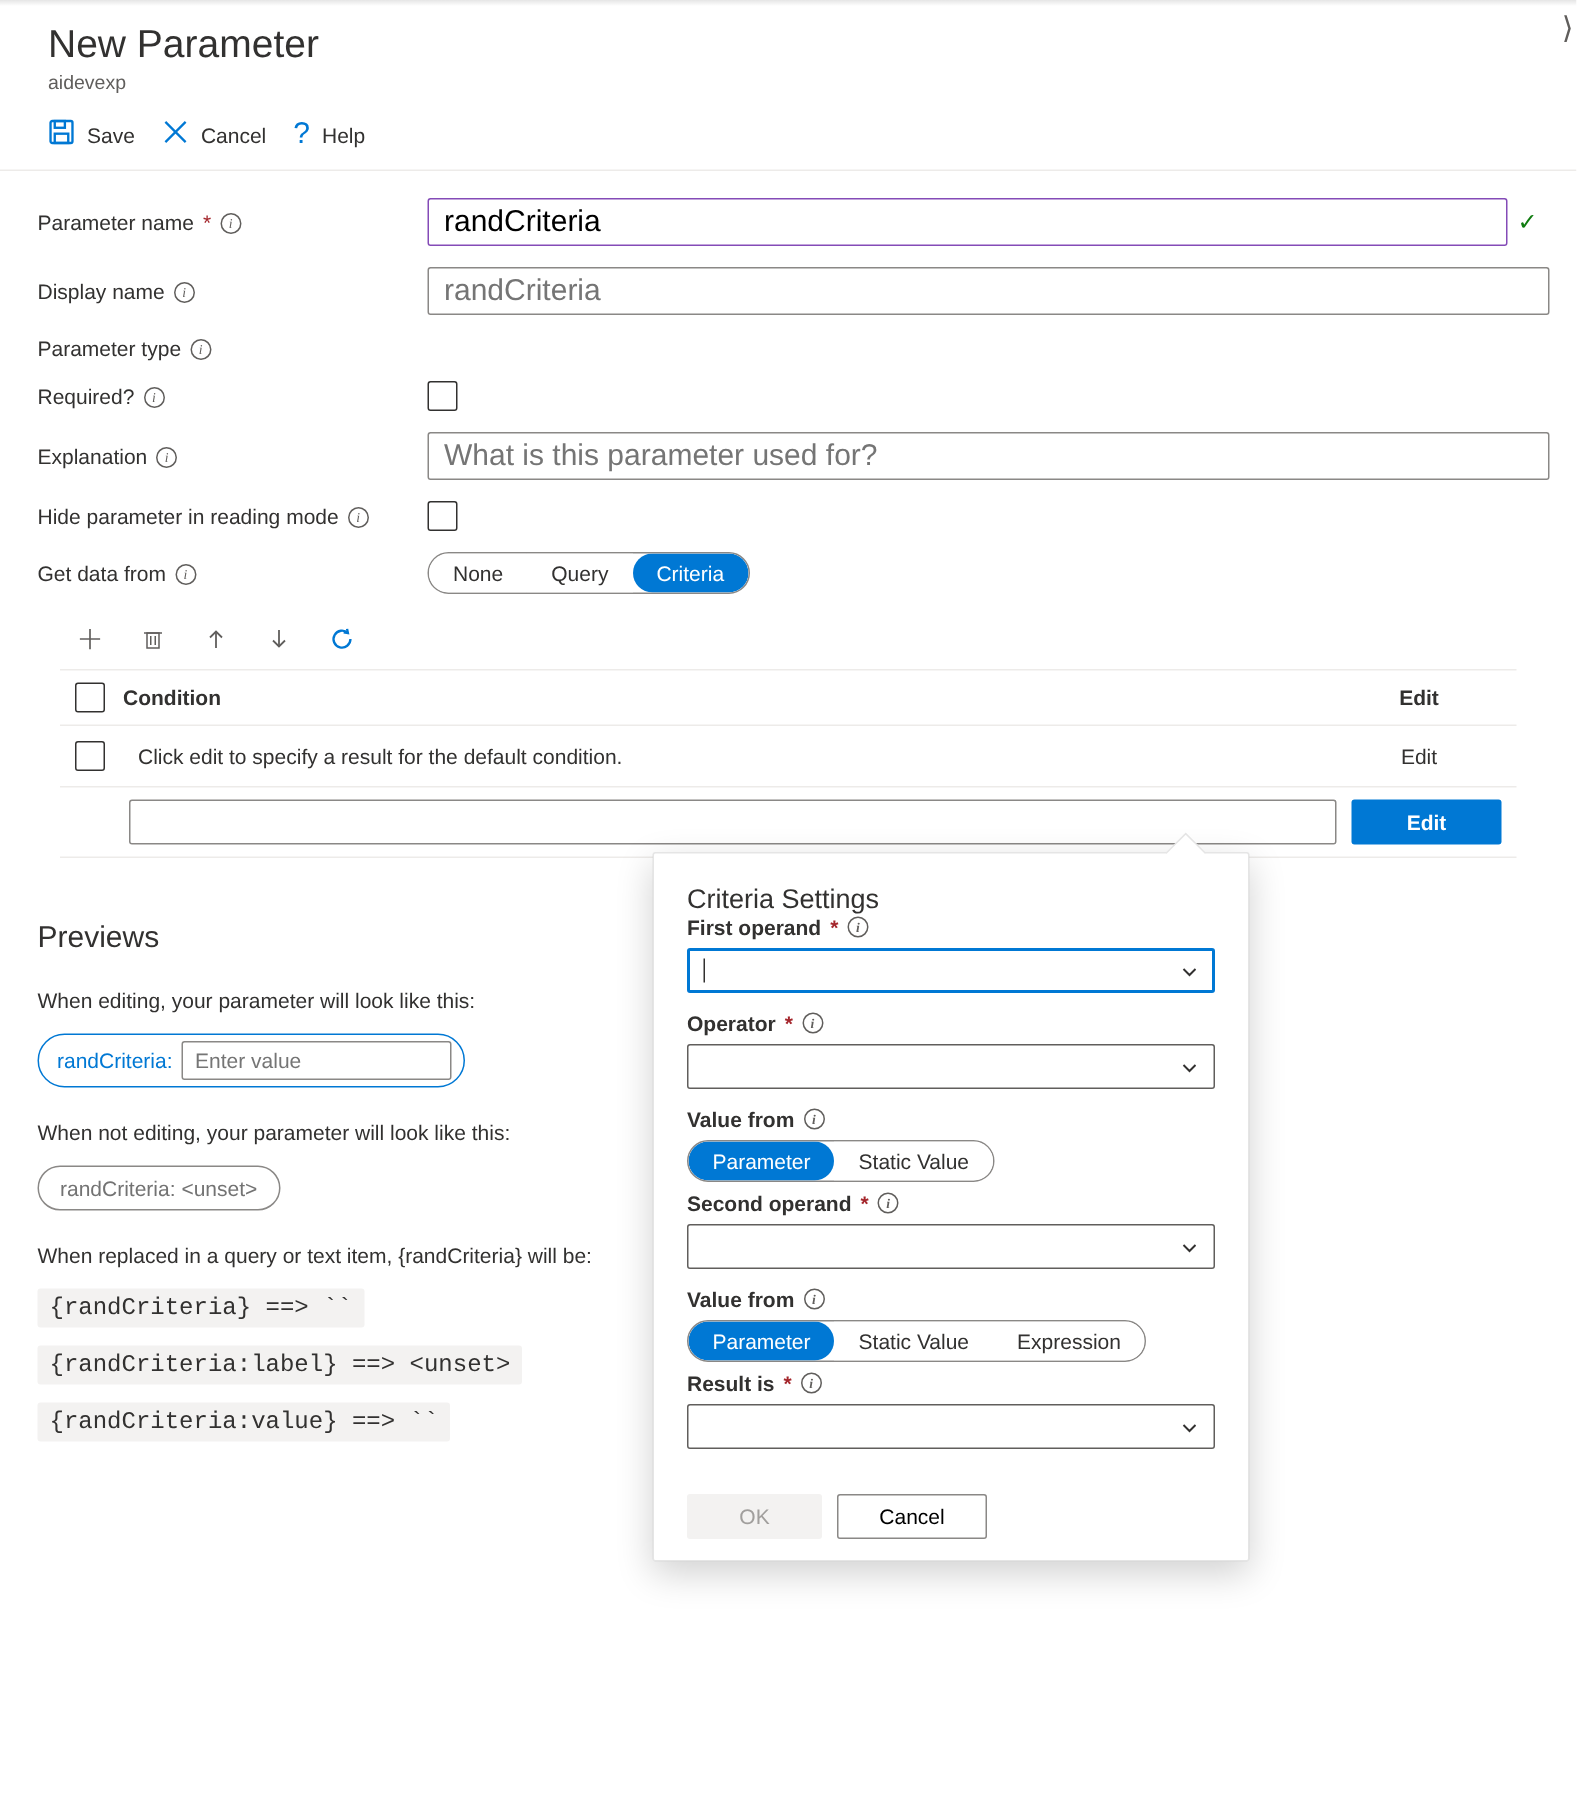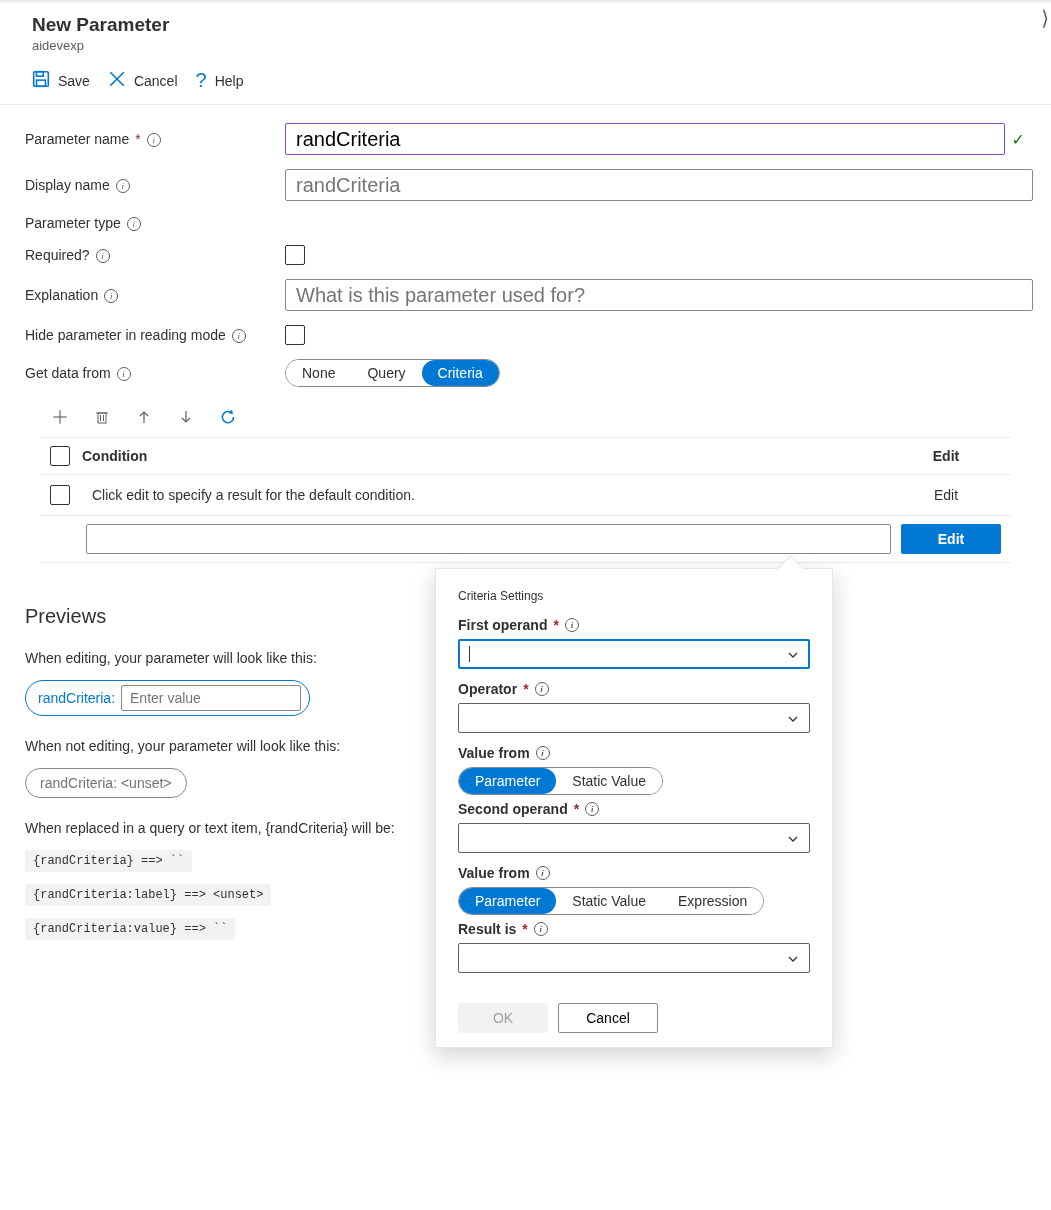--- a/index.html
+++ b/index.html
@@ -7,21 +7,21 @@
   font-family: "Segoe UI", -apple-system, BlinkMacSystemFont, sans-serif;
   font-size: 14px;
   color: #323130;
   background: #fff;
   width: 1051px;
   height: 1210px;
   position: relative;
 }
 .top-shadow { height: 4px; background: linear-gradient(to bottom, rgba(0,0,0,0.1), transparent); }
 .header { padding: 10px 32px 6px 32px; }
-.title { font-size: 19px; font-weight: 700; }
+.title { font-size: 26px; font-weight: 400; }
 .subtitle { font-size: 13px; color: #605e5c; margin-top: 2px; }
 .toolbar { display: flex; gap: 18px; padding: 10px 32px 12px 32px; border-bottom: 1px solid #edebe9; align-items: center; }
 .toolbar-btn { display: flex; align-items: center; gap: 8px; cursor: pointer; color: #323130; font-size: 14px; }
 .toolbar-btn .tb-icon { color: #0078d4; }
 .form { padding: 18px 18px 0 25px; }
 .form-row { display: flex; align-items: center; margin-bottom: 14px; }
 .form-label { width: 260px; display: flex; align-items: flex-end; gap: 6px; }
 .req { color: #a4262c; }
 .info-icon { width: 14px; height: 14px; border: 1px solid #605e5c; border-radius: 50%; display: inline-flex; align-items: center; justify-content: center; font-size: 9px; color: #605e5c; font-style: italic; font-family: Georgia, serif; cursor: pointer; }
 .form-input-wrap { flex: 1; display: flex; align-items: center; gap: 8px; }
@@ -52,34 +52,34 @@
 .cond-row .cr-edit { width: 110px; text-align: center; cursor: pointer; }
 .cond-row2 { display: flex; align-items: center; padding: 8px 10px 8px 46px; border-bottom: 1px solid #edebe9; gap: 10px; }
 .cond-row2 .cr-input { flex: 1; height: 30px; border: 1px solid #8a8886; border-radius: 2px; background: #fff; }
 .edit-btn-prim { width: 100px; height: 30px; background: #0078d4; color: #fff; border: none; border-radius: 2px; font-weight: 600; cursor: pointer; font-size: 14px;}
 .previews { padding: 42px 25px 0 25px; }
 .previews h2 { font-size: 20px; font-weight: 400; margin-bottom: 22px; }
 .pv-text { margin-bottom: 14px; font-size: 14px; }
 .pv-pill { display: inline-flex; align-items: center; border: 1px solid #0078d4; border-radius: 18px; padding: 4px 8px 4px 12px; color: #0078d4; margin-bottom: 22px; }
 .pv-pill .pvp-input { margin-left: 6px; height: 26px; width: 180px; border: 1px solid #8a8886; border-radius: 2px; padding: 0 8px; font-size: 14px; outline: none; }
 .pv-pill2 { display: inline-flex; align-items: center; border: 1px solid #8a8886; border-radius: 18px; padding: 6px 14px; margin-bottom: 22px; font-size: 14px; color: #737373; }
-.code-line { font-family: Consolas, "Courier New", monospace; font-size: 12px; background: #f3f2f1; padding: 4px 8px; margin-bottom: 12px; display: inline-block; border-radius: 2px; color: #323130; }
+.code-line { font-family: Consolas, "Courier New", monospace; font-size: 16px; background: #f3f2f1; padding: 4px 8px; margin-bottom: 12px; display: inline-block; border-radius: 2px; color: #323130; }
 
 .popup {
   position: absolute; top: 568px; left: 435px; width: 398px;
   background: #fff; border: 1px solid rgba(0,0,0,0.1);
   box-shadow: 0 8px 24px rgba(0,0,0,0.18); border-radius: 2px;
   padding: 20px 22px 14px 22px;
 }
 .popup::before {
   content: ""; position: absolute; top: -10px; right: 32px;
   width: 18px; height: 18px; background: #fff; transform: rotate(45deg);
   border-left: 1px solid rgba(0,0,0,0.1); border-top: 1px solid rgba(0,0,0,0.1);
 }
-.popup h3 { font-size: 12px; font-weight: 400; margin-bottom: 14px; }
+.popup h3 { font-size: 18px; font-weight: 400; }
 .pfield-label { display: flex; align-items: center; gap: 6px; font-weight: 600; margin-bottom: 6px; font-size: 14px; }
 .pfield-label .req { font-weight: 600; }
 .pselect { width: 100%; height: 30px; border: 1px solid #605e5c; border-radius: 2px; display: flex; align-items: center; justify-content: flex-end; padding: 0 10px; cursor: pointer; margin-bottom: 12px; background: #fff; }
 .pselect.focused { border: 2px solid #0078d4; padding: 0 9px; justify-content: space-between; }
 .pselect .cursor { width: 1px; height: 16px; background: #323130; }
 .popup .pill-group { margin-bottom: 6px; }
 .popup-footer { display: flex; gap: 10px; margin-top: 30px; }
 .btn-ok { width: 90px; height: 30px; background: #f3f2f1; color: #a19f9d; border: none; border-radius: 2px; cursor: default; font-size: 14px; }
 .btn-cancel { width: 100px; height: 30px; background: #fff; border: 1px solid #8a8886; border-radius: 2px; cursor: pointer; font-size: 14px; }
 .close-x { position: absolute; top: 6px; right: 2px; font-size: 20px; color: #605e5c; cursor: pointer; }

